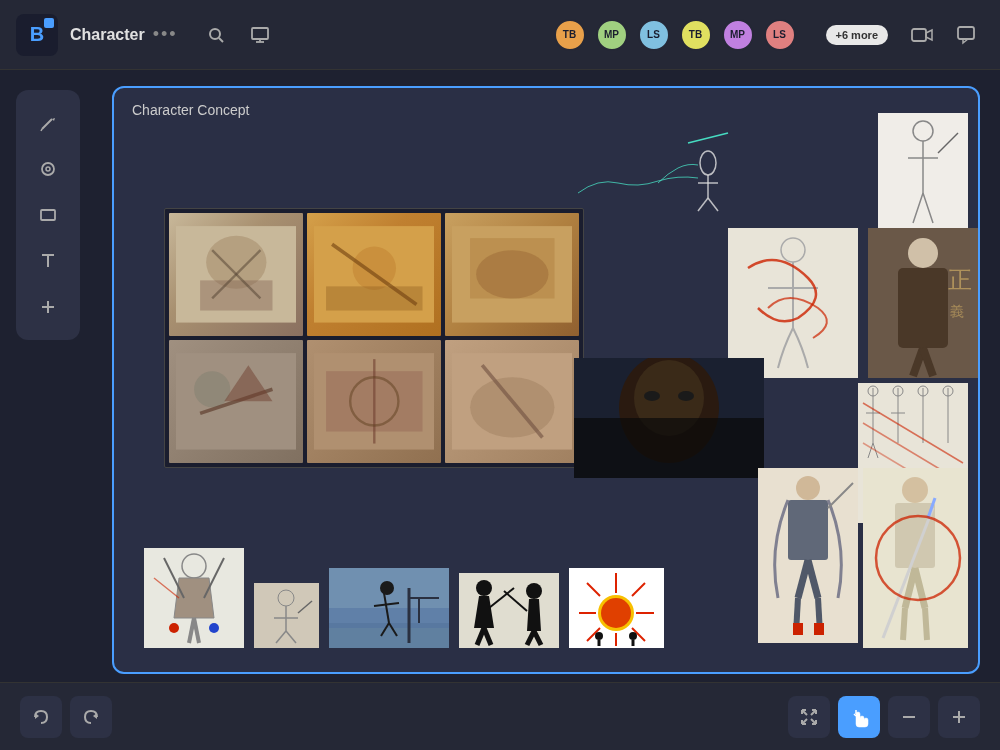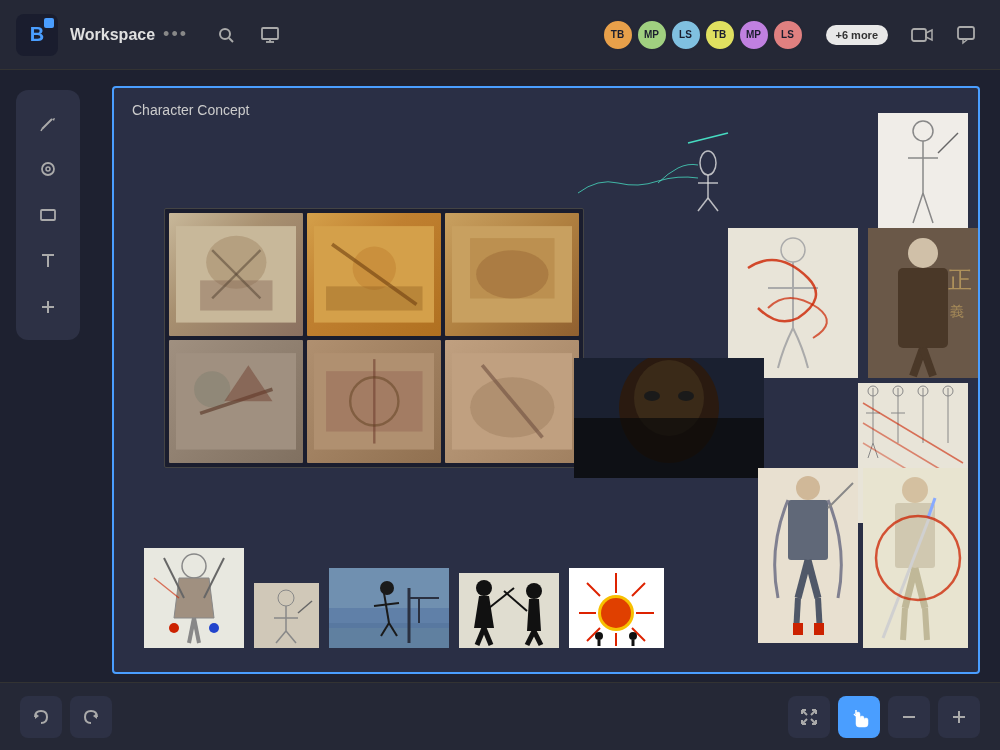--- a/index.html
+++ b/index.html
@@ -66,21 +66,21 @@
       border: none;
       color: #aaa;
       font-size: 18px;
       cursor: pointer;
       display: flex; align-items: center; justify-content: center;
     }
 
     .avatars-group {
       display: flex;
       align-items: center;
-      gap: 2px;
+      gap: 10px;
       margin-right: 16px;
     }
     .avatar {
       width: 32px; height: 32px;
       border-radius: 50%;
       display: flex; align-items: center; justify-content: center;
       font-size: 10px;
       font-weight: 700;
       color: #1a1d2e;
       border: 2px solid #252836;
@@ -126,21 +126,21 @@
       display: flex; align-items: center; justify-content: center;
     }
     #whiteboard {
       position: absolute;
       top: 86px;
       left: 112px;
       right: 20px;
       bottom: 76px;
       background: #2a2f45;
       border: 2px solid #4a9eff;
-      border-radius: 4px;
+      border-radius: 12px;
       overflow: hidden;
     }
 
     .board-label {
       position: absolute;
       top: 14px; left: 18px;
       font-size: 14px;
       color: #ccc;
       font-weight: 500;
     }
@@ -234,21 +234,21 @@
     
     svg { display: block; }
   </style>
 </head>
 <body>
 
 <div id="header">
   <div class="logo-block">
     <span>B</span>
   </div>
-  <span class="workspace-name">Workspace</span>
+  <span class="workspace-name">Character</span>
   <span class="more-btn">•••</span>
   <div class="header-icons">
     <button class="header-icon-btn">
       <svg width="18" height="18" viewBox="0 0 18 18">
         <circle cx="8" cy="8" r="5" stroke="#aaa" stroke-width="2" fill="none"></circle>
         <line x1="12" y1="12" x2="16" y2="16" stroke="#aaa" stroke-width="2"></line>
       </svg>
     </button>
     <button class="header-icon-btn">
       <svg width="20" height="18" viewBox="0 0 20 18">

